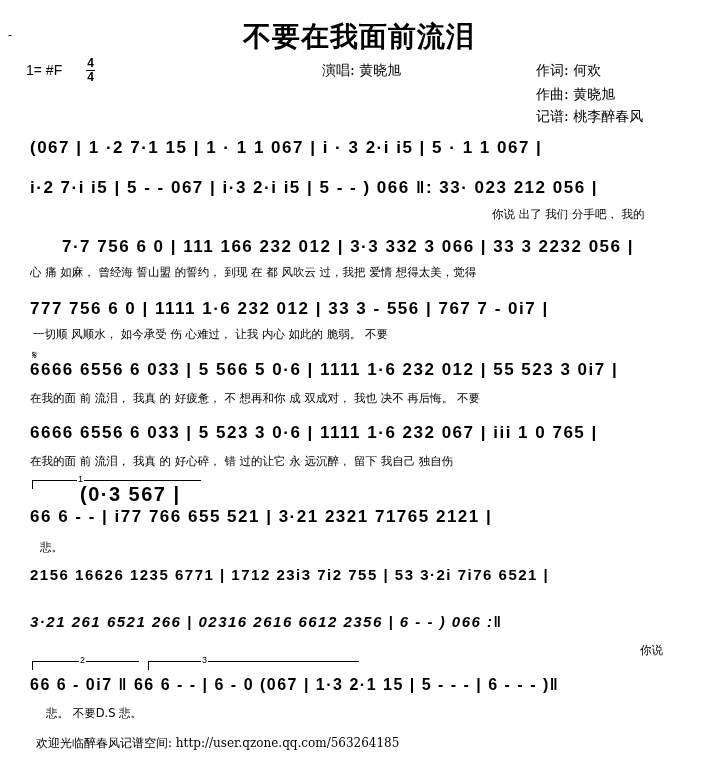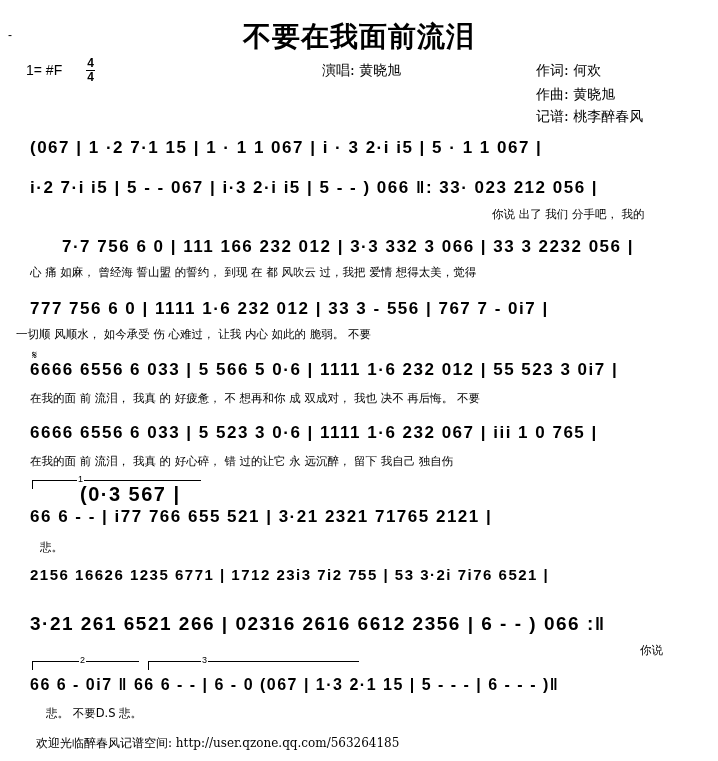--- a/index.html
+++ b/index.html
@@ -34,40 +34,40 @@
 
 <div class="abs notes" style="left:30px;top:138px;">(067 | 1 ·2  7·1  15 | 1 · 1  1  067 | i · 3  2·i i5 | 5 · 1  1  067 |</div>
 
 <div class="abs notes" style="left:30px;top:178px;">i·2 7·i i5 | 5 - - 067 | i·3 2·i i5 | 5 - - ) 066 ‖: 33· 023 212 056 |</div>
 <div class="abs lyr" style="left:462px;top:207px;margin-left:30px;">你说   出了      我们 分手吧， 我的</div>
 
 <div class="abs notes" style="left:30px;top:237px;margin-left:32px;">7·7 756  6  0 | 111 166 232 012 | 3·3 332 3 066 | 33 3 2232 056 |</div>
 <div class="abs lyr" style="left:30px;top:265px;">心  痛   如麻，       曾经海 誓山盟 的誓约， 到现    在  都 风吹云 过，我把   爱情   想得太美，觉得</div>
 
 <div class="abs notes" style="left:30px;top:299px;">777  756  6   0 | 1111 1·6 232 012 | 33  3  -  556 | 767 7 - 0i7 |</div>
-<div class="abs lyr" style="left:16px;top:327px;">一切顺  风顺水，          如今承受     伤 心难过， 让我   内心       如此的   脆弱。              不要</div>
+<div class="abs lyr" style="left:33px;top:327px;">一切顺  风顺水，          如今承受     伤 心难过， 让我   内心       如此的   脆弱。              不要</div>
 
 <div class="abs" style="left:32px;top:348px;font-size:12px;">𝄋</div>
 
 <div class="abs notes" style="left:30px;top:360px;">6666 6556 6 033 | 5 566 5 0·6 | 1111 1·6 232 012 | 55 523 3 0i7 |</div>
 <div class="abs lyr" style="left:30px;top:391px;">在我的面 前  流泪，    我真   的 好疲惫，      不   想再和你     成 双成对， 我也  决不 再后悔。      不要</div>
 
 <div class="abs notes" style="left:30px;top:423px;">6666 6556 6 033 | 5 523 3 0·6 | 1111 1·6 232 067 | iii 1 0 765 |</div>
 <div class="abs lyr" style="left:30px;top:454px;">在我的面 前  流泪，     我真    的 好心碎，        错    过的让它      永 远沉醉， 留下   我自己        独自伤</div>
 
 <div class="abs volta" style="left:32px;top:480px;width:168px;">
     <span style="left:44px;">1</span>
   </div>
 <div class="abs notes" style="left:80px;top:483px;font-size:20px;">(0·3  567 |</div>
 <div class="abs notes" style="left:30px;top:507px;">66  6   -    -  | i77 766 655 521 | 3·21 2321 71765 2121 |</div>
 <div class="abs lyr" style="left:40px;top:540px;">悲。</div>
 
 <div class="abs notes" style="left:30px;top:566px;font-size:15px;">2156 16626 1235 6771 | 1712 23i3 7i2 755 | 53 3·2i 7i76 6521 |</div>
 
-<div class="abs notes" style="left:30px;top:613px;font-size:19px;">3·21  261  6521  266 | 02316 2616 6612 2356 | 6 - - )  066 :‖</div>
+<div class="abs notes" style="left:30px;top:613px;font-size:15px;font-style:italic;">3·21  261  6521  266 | 02316 2616 6612 2356 | 6 - - )  066 :‖</div>
 <div class="abs lyr" style="left:640px;top:643px;">你说</div>
 
 <div class="abs volta" style="left:32px;top:661px;width:106px;">
     <span style="left:46px;">2</span>
   </div>
 <div class="abs volta" style="left:148px;top:661px;width:210px;">
     <span style="left:52px;">3</span>
   </div>
 <div class="abs notes" style="left:30px;top:676px;font-size:16px;">66 6 - 0i7 ‖ 66 6 - - | 6 - 0 (067 | 1·3 2·1 15 | 5 - - - | 6 - - - )‖</div>
 <div class="abs lyr" style="left:46px;top:706px;">悲。        不要D.S  悲。</div>

